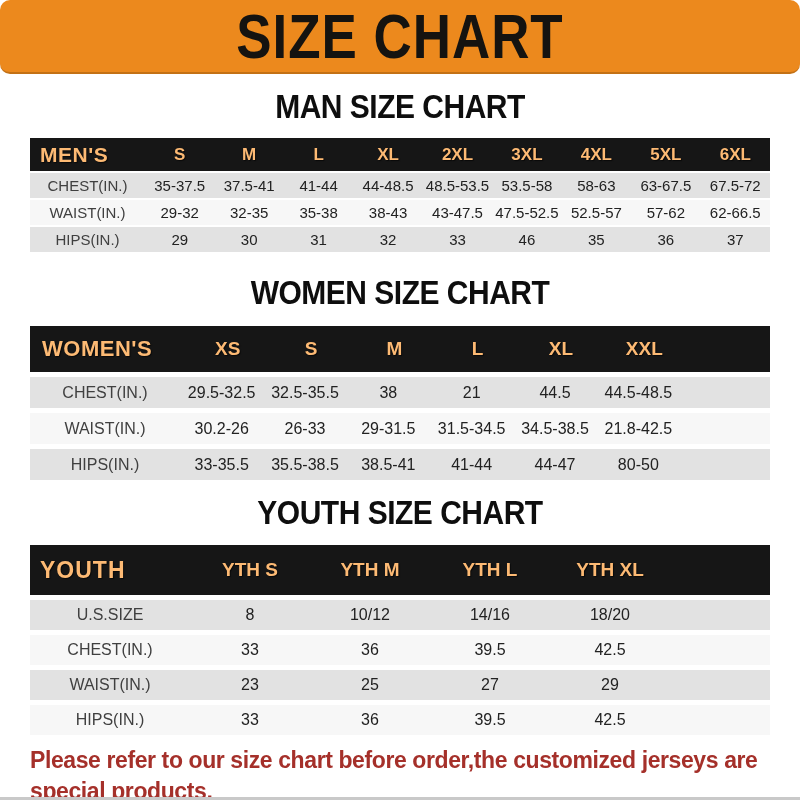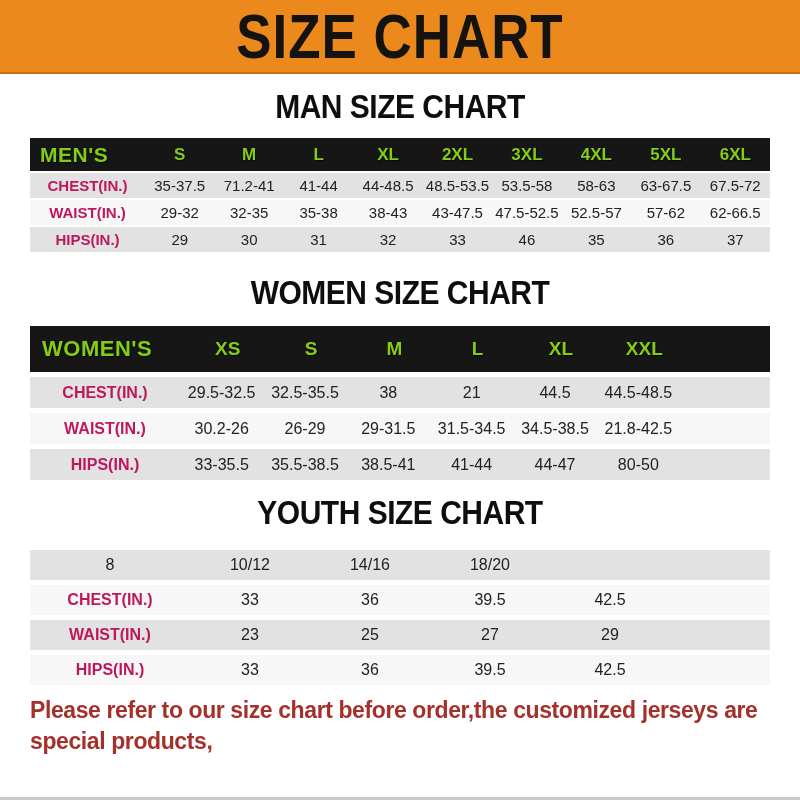--- a/index.html
+++ b/index.html
@@ -13,50 +13,51 @@
   html,body{margin:0;padding:0;}
   body{font-family:"Liberation Sans", sans-serif; background:#ffffff;}
   .page{
     width:800px;height:800px;background:#ffffff;position:relative;overflow:hidden;
   }
   
   .banner{
     height:72px;background:var(--banner-bg);
     display:flex;align-items:center;justify-content:center;
     border-bottom:2px solid rgba(120,70,10,.35);
+    border-radius:10px;
   }
   .banner h1{
     margin:0;color:#151310;font-size:54px;font-weight:bold;
     letter-spacing:1px;transform:scale(.98,1.15);transform-origin:center;
     white-space:nowrap;
   }
   
   .section-heading{
     margin:0;text-align:center;color:#0e0e0e;
     font-size:30px;font-weight:bold;letter-spacing:-.5px;
     transform:scaleY(1.08);
   }
   .hd1{padding-top:16px;padding-bottom:14px;}
   .hd2{padding-top:24px;padding-bottom:16px;}
   .hd3{padding-top:16px;padding-bottom:15px;}
   
   .tbl{width:740px;margin:0 auto;}
   .tbl-header{
-    display:grid;align-items:center;background:var(--bar-bg);color:#84cc16;
+    display:grid;align-items:center;background:var(--bar-bg);color:#fdba74;
   }
   .hcell{
     text-align:center;font-weight:bold;white-space:nowrap;
     text-shadow:1px 1px 1px rgba(0,0,0,.6);
   }
   .label-cell{text-align:left;padding-left:10px;letter-spacing:.5px;}
   .tbl-row{display:grid;align-items:center;}
   .row-even{background:var(--row-even);}
   .row-odd{background:var(--row-odd);}
   .cell{text-align:center;color:#222222;white-space:nowrap;}
-  .row-label{font-weight:bold;color:#be185d;}
+  .row-label{font-weight:normal;color:#404040;}
   
   .s0 .tbl-header{height:33px;}
   .s0 .hcell{font-size:17px;}
   .s0 .label-cell{font-size:21px;}
   .s0 .tbl-row{height:25px;margin-top:2px;}
   .s0 .cell{font-size:15px;}
   
   .s1 .tbl-header{height:46px;}
   .s1 .hcell{font-size:19px;padding-left:12px;}
   .s1 .label-cell{font-size:22px;}
@@ -102,21 +103,21 @@
             <div class="hcell">2XL</div>
             <div class="hcell">3XL</div>
             <div class="hcell">4XL</div>
             <div class="hcell">5XL</div>
             <div class="hcell">6XL</div>
           </div>
         <div class="tbl-body">
             <div class="tbl-row row-even" style="grid-template-columns: 115px repeat(9, 1fr);">
               <div class="cell row-label">CHEST(IN.)</div>
               <div class="cell">35-37.5</div>
-              <div class="cell">71.2-41</div>
+              <div class="cell">37.5-41</div>
               <div class="cell">41-44</div>
               <div class="cell">44-48.5</div>
               <div class="cell">48.5-53.5</div>
               <div class="cell">53.5-58</div>
               <div class="cell">58-63</div>
               <div class="cell">63-67.5</div>
               <div class="cell">67.5-72</div>
             </div>
             <div class="tbl-row row-odd" style="grid-template-columns: 115px repeat(9, 1fr);">
               <div class="cell row-label">WAIST(IN.)</div>
@@ -166,21 +167,21 @@
               <div class="cell">32.5-35.5</div>
               <div class="cell">38</div>
               <div class="cell">21</div>
               <div class="cell">44.5</div>
               <div class="cell">44.5-48.5</div>
               <div class="cell"></div>
             </div>
             <div class="tbl-row row-odd" style="grid-template-columns: 150px repeat(6, 1fr) 90px;">
               <div class="cell row-label">WAIST(IN.)</div>
               <div class="cell">30.2-26</div>
-              <div class="cell">26-29</div>
+              <div class="cell">26-33</div>
               <div class="cell">29-31.5</div>
               <div class="cell">31.5-34.5</div>
               <div class="cell">34.5-38.5</div>
               <div class="cell">21.8-42.5</div>
               <div class="cell"></div>
             </div>
             <div class="tbl-row row-even" style="grid-template-columns: 150px repeat(6, 1fr) 90px;">
               <div class="cell row-label">HIPS(IN.)</div>
               <div class="cell">33-35.5</div>
               <div class="cell">35.5-38.5</div>
@@ -190,22 +191,31 @@
               <div class="cell">80-50</div>
               <div class="cell"></div>
             </div>
           </div>
       </div>
     </section>
 
     <section class="size-section s2">
       <h2 class="section-heading hd3">YOUTH SIZE CHART</h2>
       <div class="tbl">
+        <div class="tbl-header" style="grid-template-columns: 160px repeat(4, 1fr) 100px;">
+            <div class="hcell label-cell">YOUTH</div>
+            <div class="hcell">YTH S</div>
+            <div class="hcell">YTH M</div>
+            <div class="hcell">YTH L</div>
+            <div class="hcell">YTH XL</div>
+            <div class="hcell"></div>
+          </div>
         <div class="tbl-body">
             <div class="tbl-row row-even" style="grid-template-columns: 160px repeat(4, 1fr) 100px;">
+              <div class="cell row-label">U.S.SIZE</div>
               <div class="cell">8</div>
               <div class="cell">10/12</div>
               <div class="cell">14/16</div>
               <div class="cell">18/20</div>
               <div class="cell"></div>
             </div>
             <div class="tbl-row row-odd" style="grid-template-columns: 160px repeat(4, 1fr) 100px;">
               <div class="cell row-label">CHEST(IN.)</div>
               <div class="cell">33</div>
               <div class="cell">36</div>

